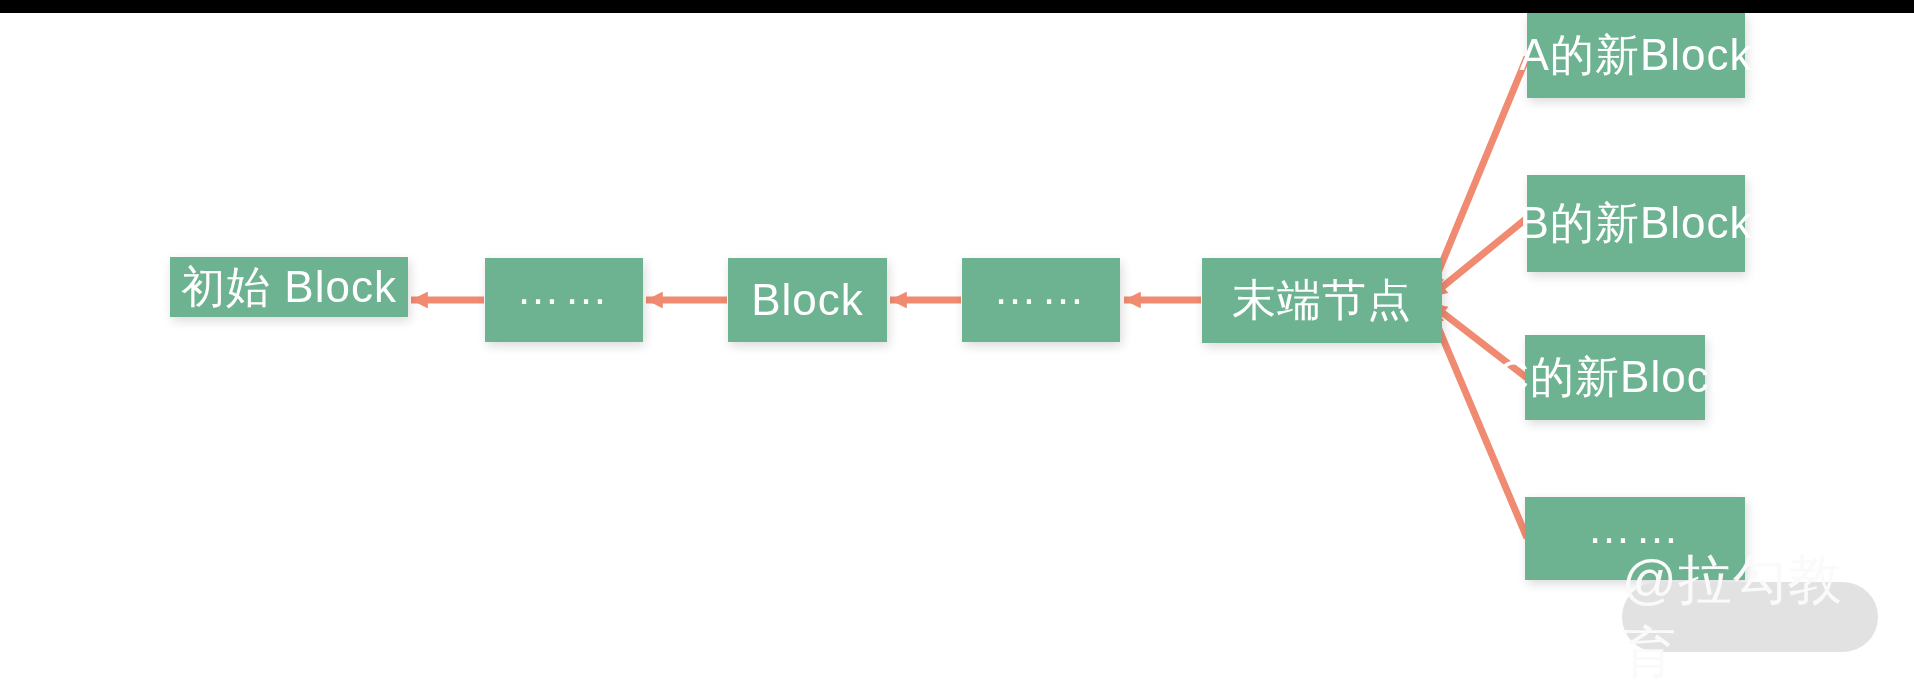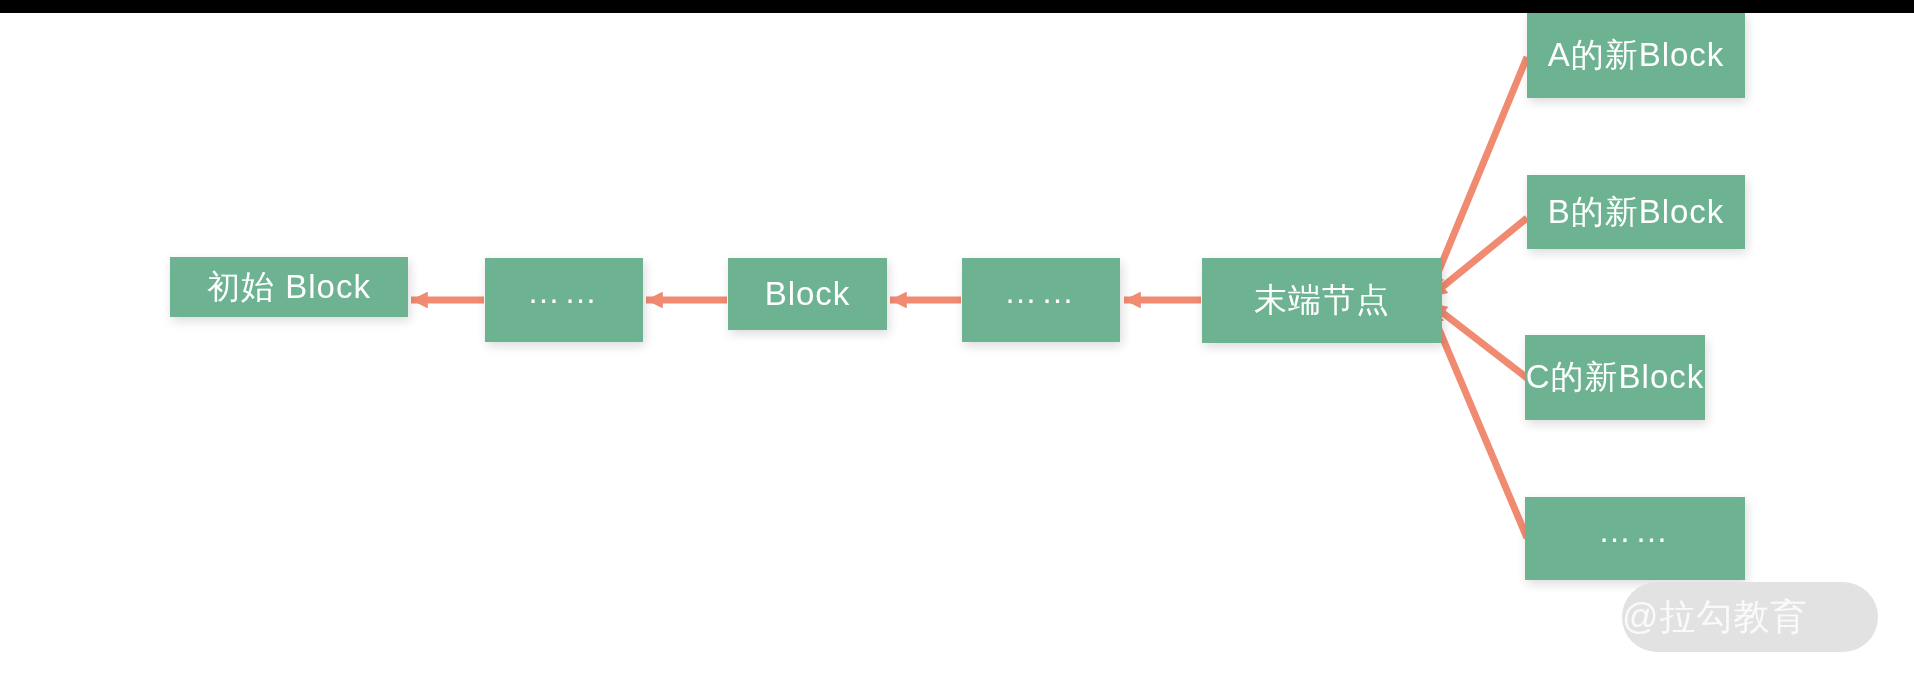--- a/index.html
+++ b/index.html
@@ -37,45 +37,45 @@
     stroke-linecap:butt;
   }
   .arrows marker path{
     fill:var(--arrow-salmon);
   }
   .node{
     position:absolute;
     display:flex;align-items:center;justify-content:center;
     background:var(--node-green);
     color:var(--node-text);
-    font-size:33px;
+    font-size:44px;
     font-weight:500;
     letter-spacing:1px;
     box-shadow:2px 4px 10px rgba(0,0,0,0.14);
     white-space:nowrap;
   }
   .node .dots{transform:translateY(-22%);letter-spacing:4px;}
   #n1{left:170px;top:257px;width:238px;height:60px;}
   #n2{left:485px;top:258px;width:158px;height:84px;}
-  #n3{left:728px;top:258px;width:159px;height:72px;text-align:right;}
+  #n3{left:728px;top:258px;width:159px;height:84px;text-align:right;}
   #n4{left:962px;top:258px;width:158px;height:84px;}
   #n5{left:1202px;top:258px;width:240px;height:85px;}
   #bA{left:1527px;top:13px; width:218px;height:85px;}
-  #bB{left:1527px;top:175px;width:218px;height:74px;}
+  #bB{left:1527px;top:175px;width:218px;height:97px;}
   #bC{left:1525px;top:335px;width:180px;height:85px;}
   #bD{left:1525px;top:497px;width:220px;height:83px;}
   .watermark{
     position:absolute;
     left:1622px;top:582px;
     width:256px;height:70px;
     border-radius:35px;
     background:var(--watermark-bg);
     color:var(--watermark-text);
-    display:flex;align-items:center;
-    font-size:36px;
+    display:flex;align-items:center;justify-content:center;
+    font-size:54px;
     font-weight:500;
     letter-spacing:1px;
   }
 </style>
 </head>
 <body>
 
 <div class="stage">
 
   <div class="topbar"></div>

